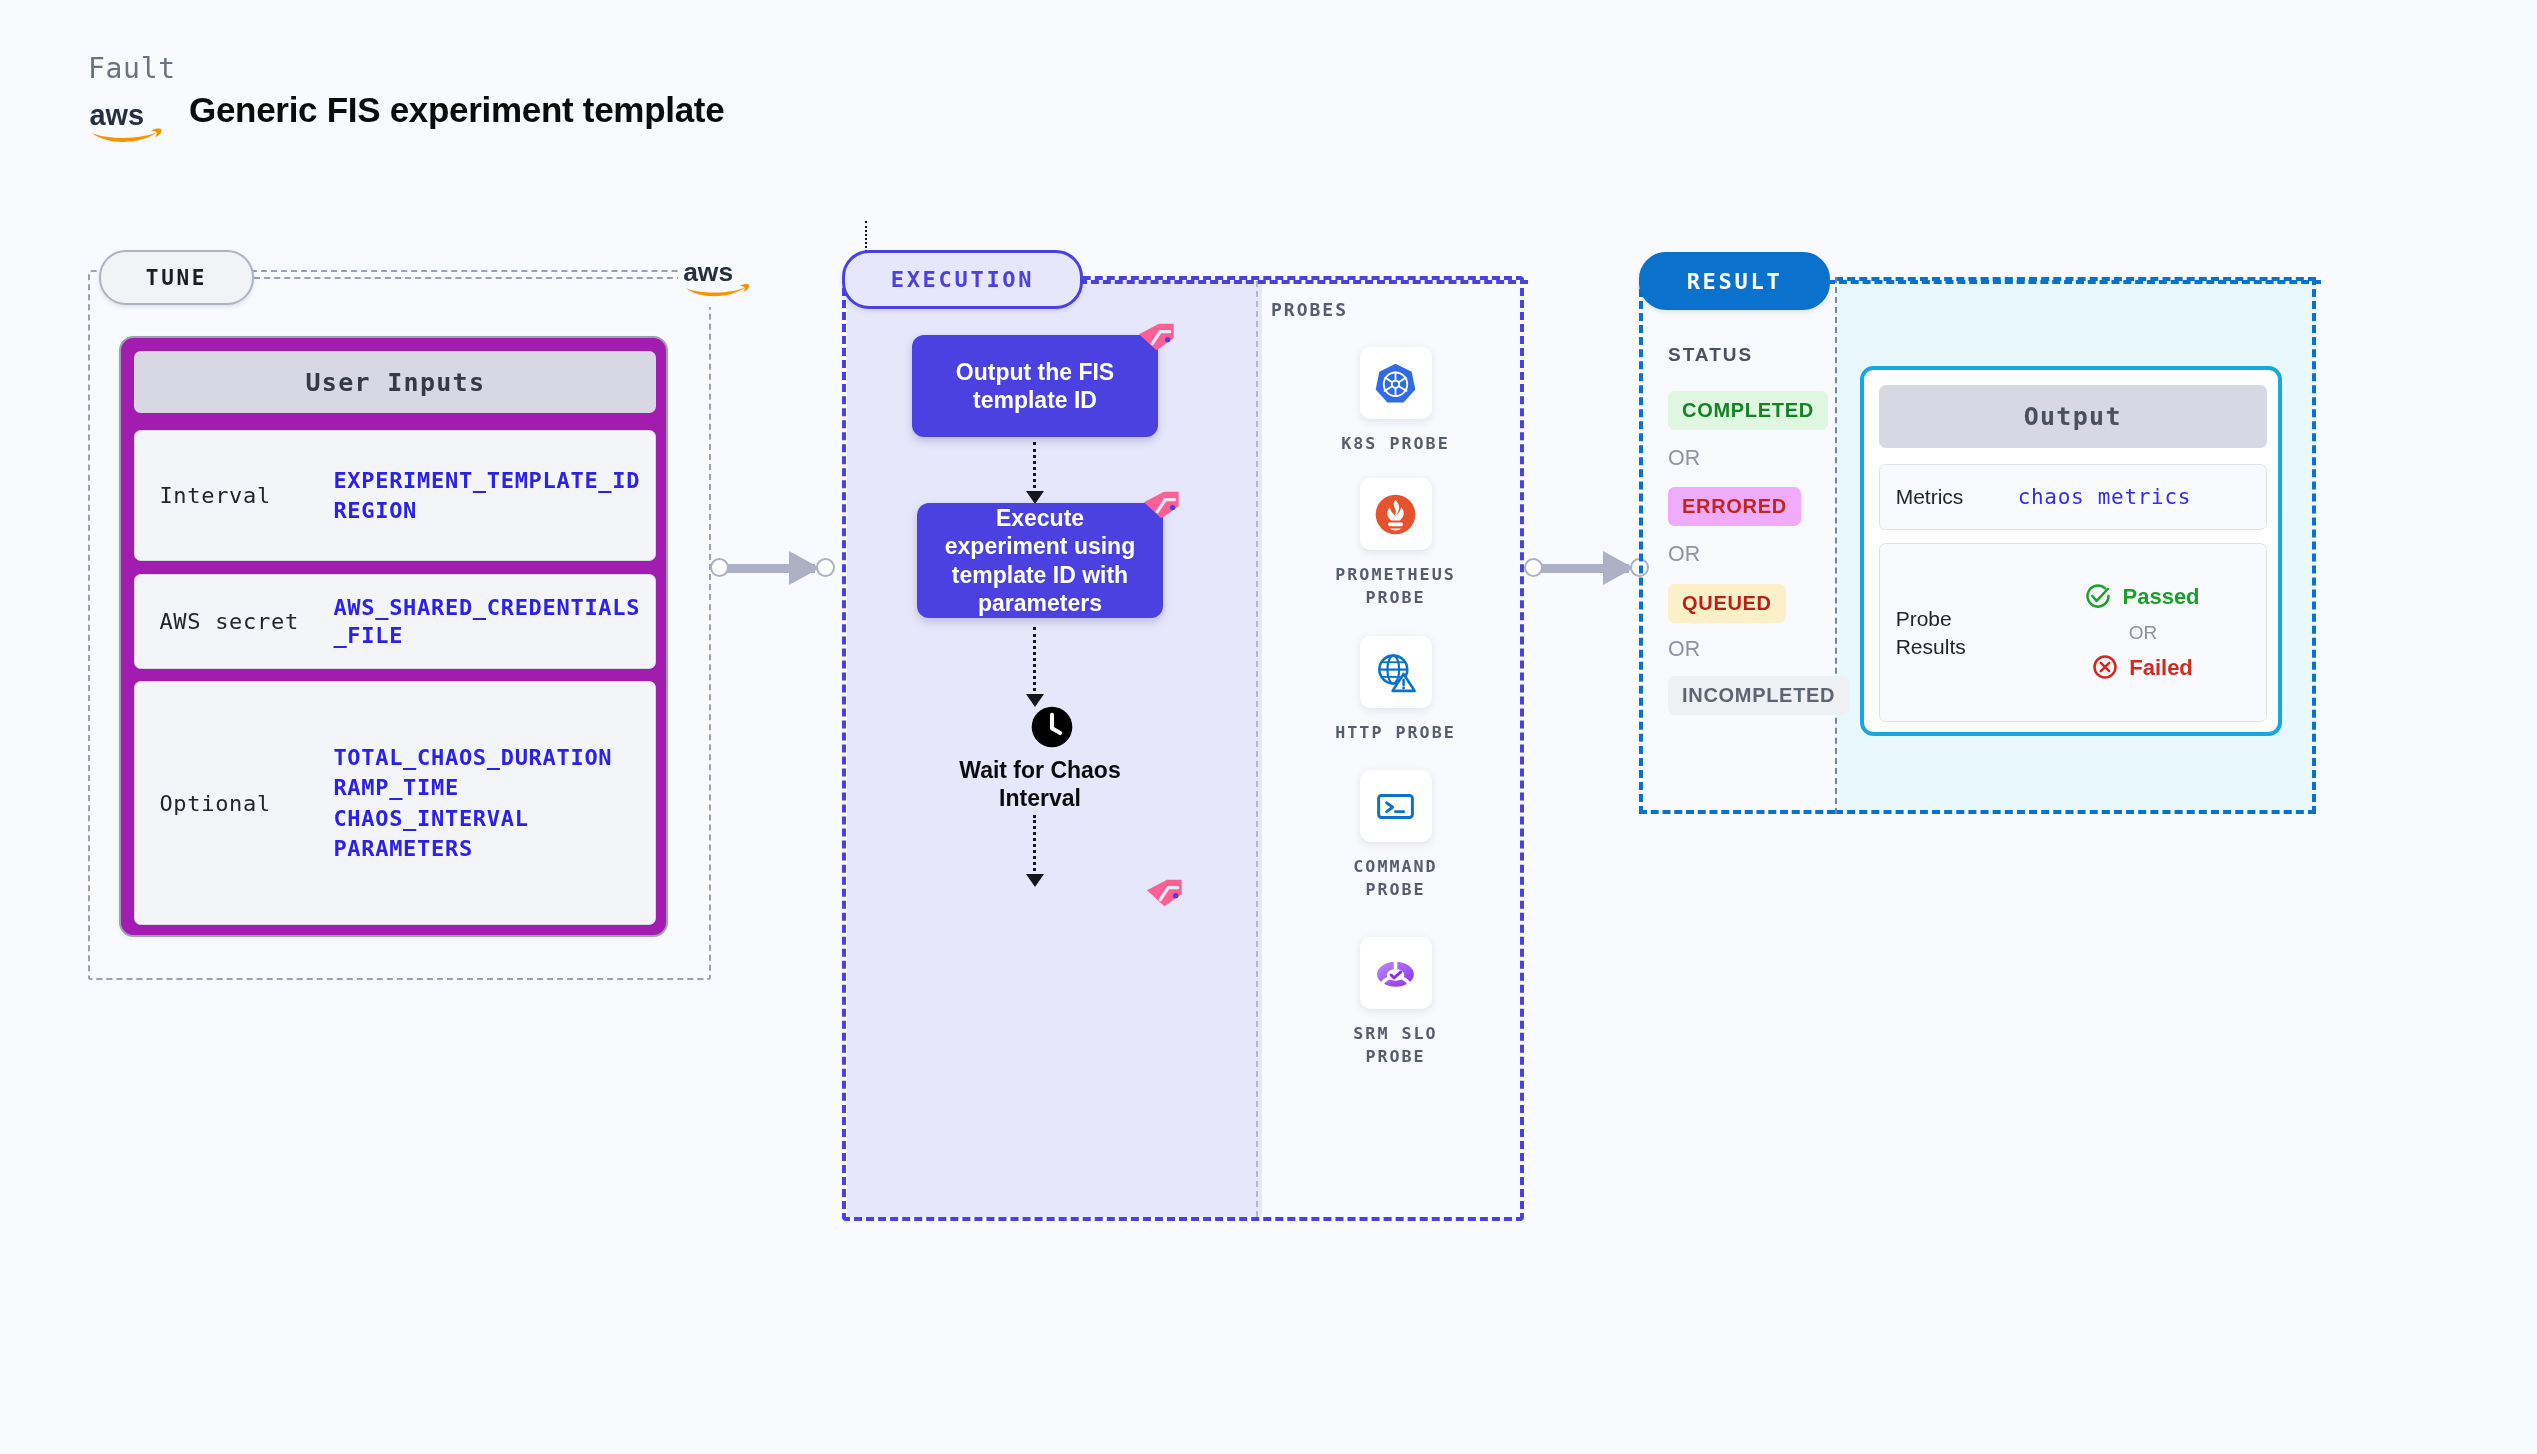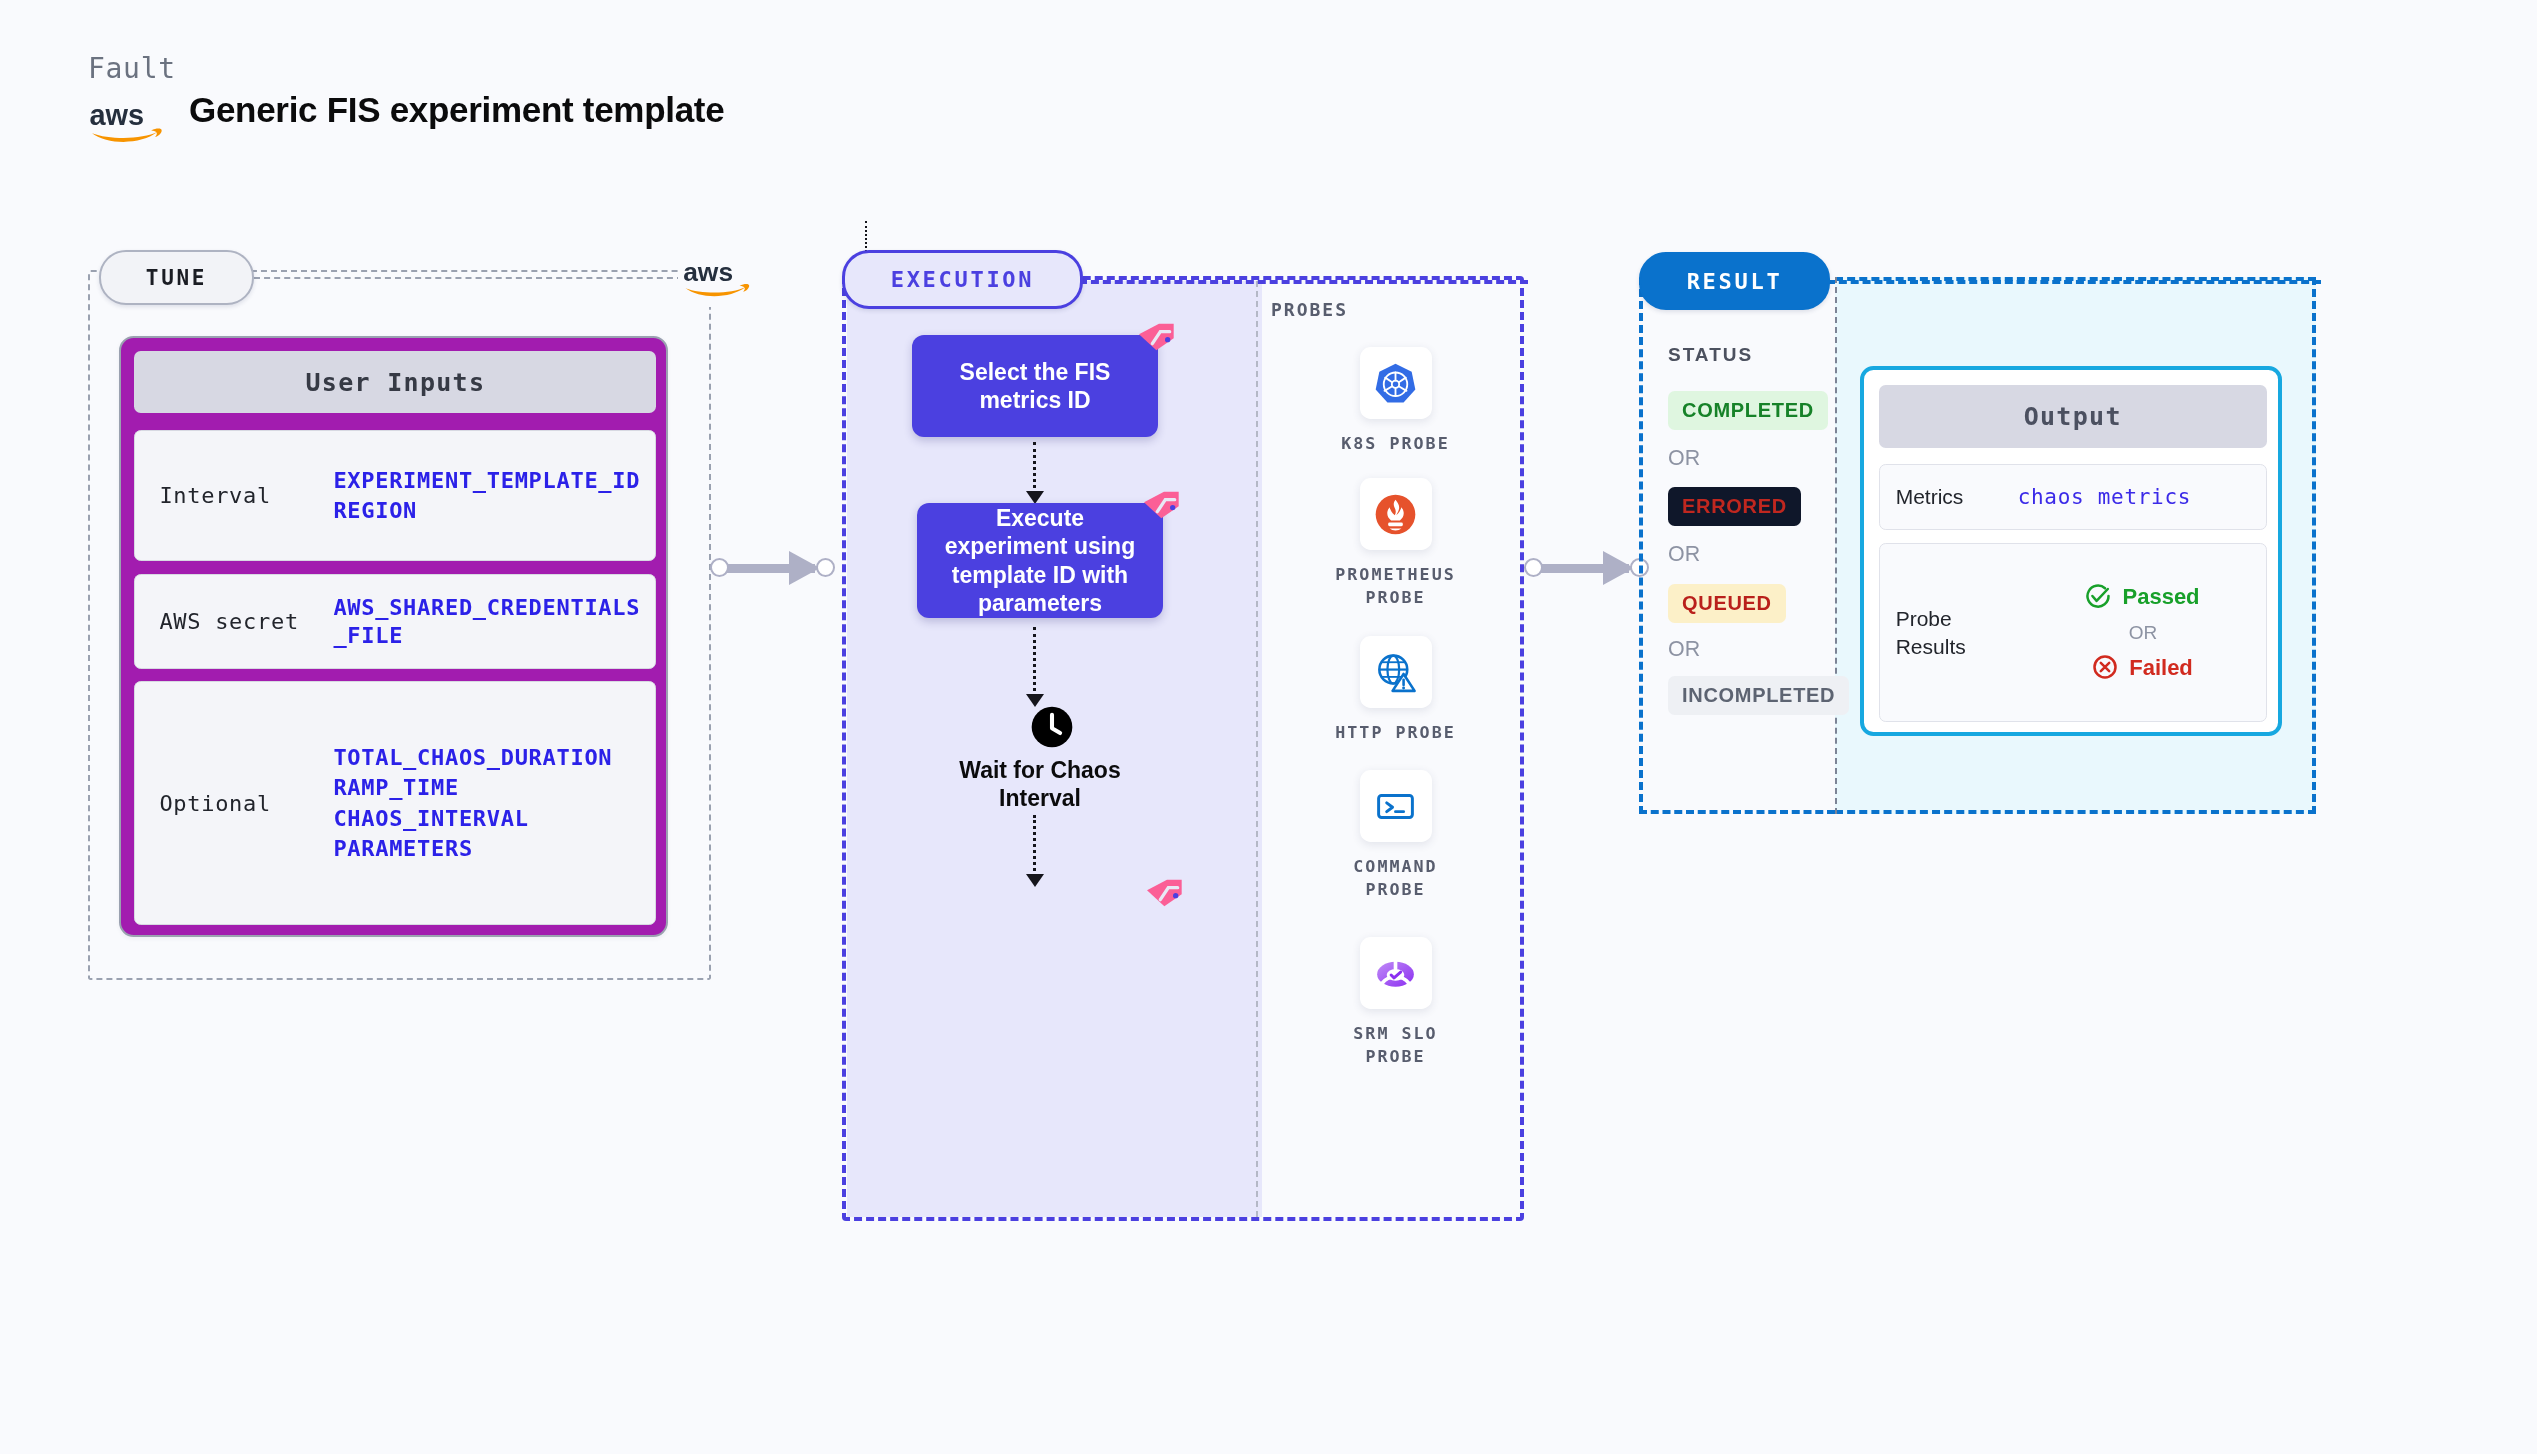--- a/index.html
+++ b/index.html
@@ -227,21 +227,21 @@
     position: absolute; left: 1668px;
     border-radius: 6.7px; padding: 8px 14px;
     font-size: 20px; font-weight: bold; letter-spacing: 0.7px;
   }
   .st-or {
     position: absolute; left: 1668px;
     font-size: 21.4px; color: #8d93a3;
   }
   .sb-completed { top: 391px; background: #dff6e0; color: #168228; }
   .or1 { top: 446px; }
-  .sb-errored { top: 487px; background: #0f172a; color: #c0271f; }
+  .sb-errored { top: 487px; background: #f0abfc; color: #c0271f; }
   .or2 { top: 542px; }
   .sb-queued { top: 584px; background: #fcf0c8; color: #b9201b; }
   .or3 { top: 637px; }
   .sb-incompleted { top: 676px; background: #eef0f4; color: #5d6472; }
 
   .out-card {
     position: absolute; left: 1860px; top: 366px;
     width: 422px; height: 370px;
     background: #ffffff; border: 4px solid #17a8e0;
     border-radius: 13.4px;
@@ -380,21 +380,21 @@
   </div>
 
   <div class="exec-zone"></div>
   <div class="exec-fill"></div>
   <div class="probes-divider"></div>
   <div class="tail tail-exec"></div>
   <div class="stub-exec"></div>
 
   <div class="pill pill-exec">EXECUTION</div>
 
-  <div class="node n1">Select the FIS metrics ID</div>
+  <div class="node n1">Output the FIS template ID</div>
   <div class="ribbon rib1">
     <svg viewBox="0 0 62 60" width="42" height="40">
       <path d="M4 20 L34 4 L56 4 L56 26 L30 44 Z" fill="#fb5f96"></path>
       <path d="M24 34 L36 16 L50 16" stroke="#e8e9f5" stroke-width="5" fill="none" stroke-linecap="round"></path>
       <circle cx="47" cy="28" r="4" fill="#4b40e0"></circle>
     </svg>
   </div>
 
   <div class="dline d1"></div>
   <div class="dtip t1"></div>

